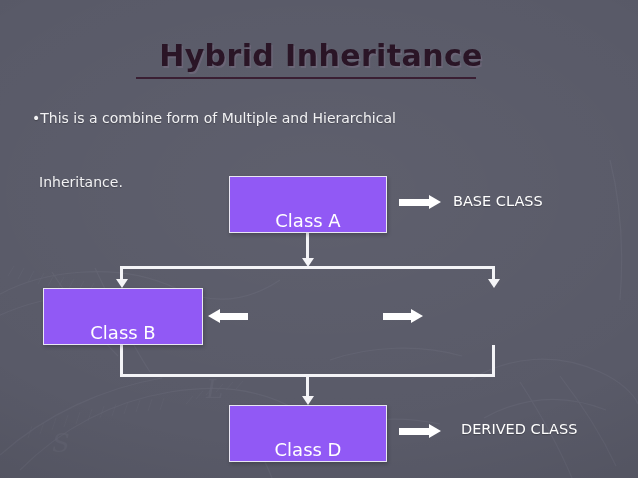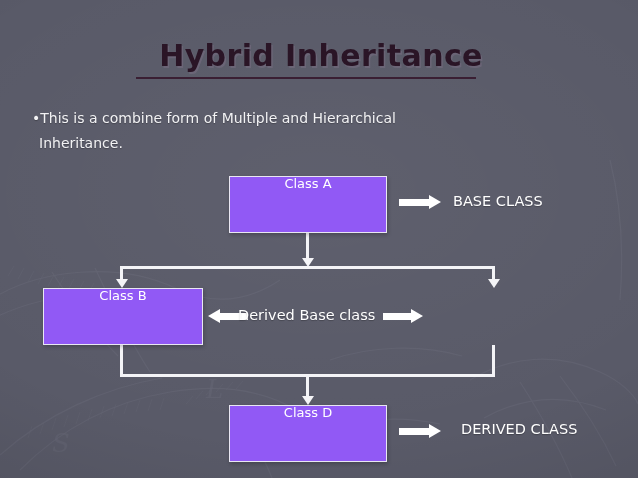--- a/index.html
+++ b/index.html
@@ -60,32 +60,32 @@
     position: absolute;
     left: 32px;
     top: 106px;
     width: 520px;
     color: #f2f2f4;
     font-size: 14px;
     line-height: 25px;
     text-shadow: 0 1px 1px rgba(0,0,0,0.25);
   }
   .body-text .bullet { letter-spacing: 0px; }
-  .body-line2 { padding-left: 7px; }
+  .body-line2 { padding-left: 7px; margin-top: 39px; }
 
   
   .cbox {
     position: absolute;
     background: #9159f5;
     border: 1.5px solid #e9e7f2;
     box-sizing: border-box;
     color: #ffffff;
-    font-size: 13px;
+    font-size: 18px;
     display: flex;
-    align-items: flex-start;
+    align-items: flex-end;
     justify-content: center;
     box-shadow: 1px 2px 4px rgba(0,0,0,0.22);
   }
   #box-a { left: 229px; top: 176px; width: 158px; height: 57px; }
   #box-b { left: 43px;  top: 288px; width: 160px; height: 57px; }
   #box-c { left: 415px; top: 288px; width: 160px; height: 57px; }
   #box-d { left: 229px; top: 405px; width: 158px; height: 57px; }
   .cbox span { position: relative; top: -1px; }
 
   
@@ -218,21 +218,20 @@
   <div class="block-arrow right" style="left:399px; top:195px; width:42px;">
     <div class="shaft"></div>
       <div class="head"></div>
   </div>
   <div class="callout" style="left:428px; top:193px;">BASE CLASS</div>
 
   <div class="block-arrow left" style="left:208px; top:309px; width:40px;">
     <div class="shaft"></div>
       <div class="head"></div>
   </div>
-  <div class="mid-label" style="left:238px; top:307px;">Derived Base class</div>
   <div class="block-arrow right" style="left:383px; top:309px; width:40px;">
     <div class="shaft"></div>
       <div class="head"></div>
   </div>
 
   <div class="block-arrow right" style="left:399px; top:424px; width:42px;">
     <div class="shaft"></div>
       <div class="head"></div>
   </div>
   <div class="callout" style="left:436px; top:421px;">DERIVED CLASS</div>

